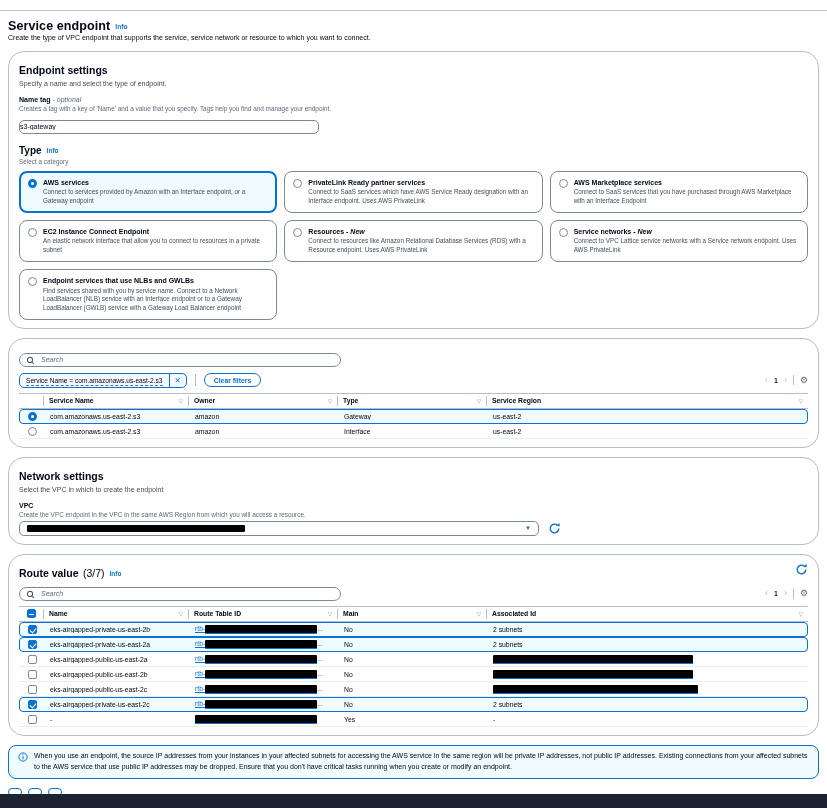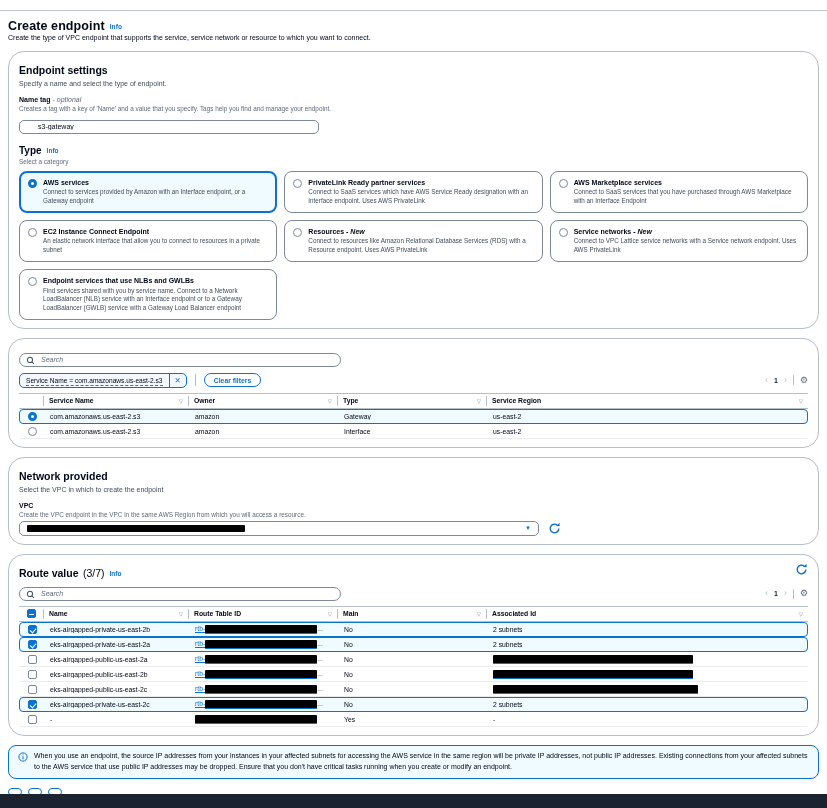--- a/index.html
+++ b/index.html
@@ -11,21 +11,21 @@
   .info-link{color:#0972d3;font-size:6.5px;font-weight:bold;margin-left:5px;position:relative;top:-1px;}
   .page-sub{font-size:7px;margin:0 0 10px;color:#000716;}
   .card{border:1px solid #b6bec9;border-radius:16px;background:#fff;padding:8px 10px;margin-bottom:9px;}
   .card h2{font-size:10.5px;margin:0;display:inline;}
   .count{font-weight:normal;font-size:10.5px;}
   .card-sub{font-size:7px;color:#414d5c;margin:2px 0 0;}
   .row-between{display:flex;justify-content:space-between;align-items:flex-start;}
   .field-label{font-size:7px;font-weight:bold;margin-top:9px;}
   .optional{font-weight:normal;font-style:italic;color:#5f6b7a;}
   .help{font-size:6.4px;color:#5f6b7a;margin:2px 0 3px;}
-  .text-input{box-sizing:border-box;width:300px;height:14px;border:1px solid #7d8998;border-radius:5px;font-size:7px;padding:0 18px;color:#000716;font-family:inherit;}
+  .text-input{box-sizing:border-box;width:300px;height:14px;border:1px solid #7d8998;border-radius:5px;font-size:7px;padding:0 0;color:#000716;font-family:inherit;}
   .type-label{font-size:10px;font-weight:bold;margin-top:11px;}
   .type-grid{display:grid;grid-template-columns:repeat(3,1fr);gap:7px;margin-top:6px;}
   .tcard{box-sizing:border-box;border:1px solid #7d8998;border-radius:8px;padding:6px 8px;display:flex;gap:6px;align-items:flex-start;background:#fff;}
   .tcard.selected{border:2px solid #0972d3;background:#f0fbff;padding:5px 7px;}
   .radio{box-sizing:border-box;flex:none;width:9px;height:9px;border:1px solid #7d8998;border-radius:50%;background:#fff;margin-top:1px;}
   .radio.on{border:3px solid #0972d3;}
   .tcard-title{font-size:7px;font-weight:bold;line-height:1.3;}
   .new-suffix{font-style:italic;font-weight:bold;}
   .tcard-desc{font-size:6.3px;color:#414d5c;margin-top:1.5px;line-height:1.4;}
   .search{box-sizing:border-box;display:flex;align-items:center;gap:4px;border:1px solid #7d8998;border-radius:7px;height:14px;padding:0 6px;margin-top:6px;width:322px;background:#fff;}
@@ -75,21 +75,21 @@
   .chip{display:inline-flex;align-items:center;gap:4px;border:1px solid #0972d3;border-radius:10px;padding:3px 6px;background:#fff;}
   .bottom-bar{position:absolute;left:0;right:0;bottom:0;height:14px;background:#1b2330;}
 </style>
 </head>
 <body>
 
 <div class="page">
   <div class="top-rule"></div>
   <div class="content">
 
-    <h1><span>Create endpoint</span><span class="info-link">Info</span></h1>
+    <h1><span>Service endpoint</span><span class="info-link">Info</span></h1>
     <p class="page-sub">Create the type of VPC endpoint that supports the service, service network or resource to which you want to connect.</p>
 
     <section class="card">
       <h2>Endpoint settings</h2>
       <p class="card-sub">Specify a name and select the type of endpoint.</p>
 
       <div class="field-label"><span>Name tag</span> <span class="optional">- optional</span></div>
       <div class="help">Creates a tag with a key of 'Name' and a value that you specify. Tags help you find and manage your endpoint.</div>
       <input class="text-input" type="text" value="s3-gateway" style="">
 
@@ -209,21 +209,21 @@
             </div>
           <div class="td c1">com.amazonaws.us-east-2.s3</div>
           <div class="td c2">amazon</div>
           <div class="td c3">Interface</div>
           <div class="td c4">us-east-2</div>
         </div>
       </div>
     </section>
 
     <section class="card">
-      <h2>Network provided</h2>
+      <h2>Network settings</h2>
       <p class="card-sub">Select the VPC in which to create the endpoint</p>
       <div class="field-label">VPC</div>
       <div class="help">Create the VPC endpoint in the VPC in the same AWS Region from which you will access a resource.</div>
       <div class="net-select-row">
         <div class="select">
           <span class="redact" style="width:218px;"></span>
           <span class="caret">▼</span>
         </div>
         <span class="refresh">
             <svg width="13" height="13" viewBox="0 0 16 16">

